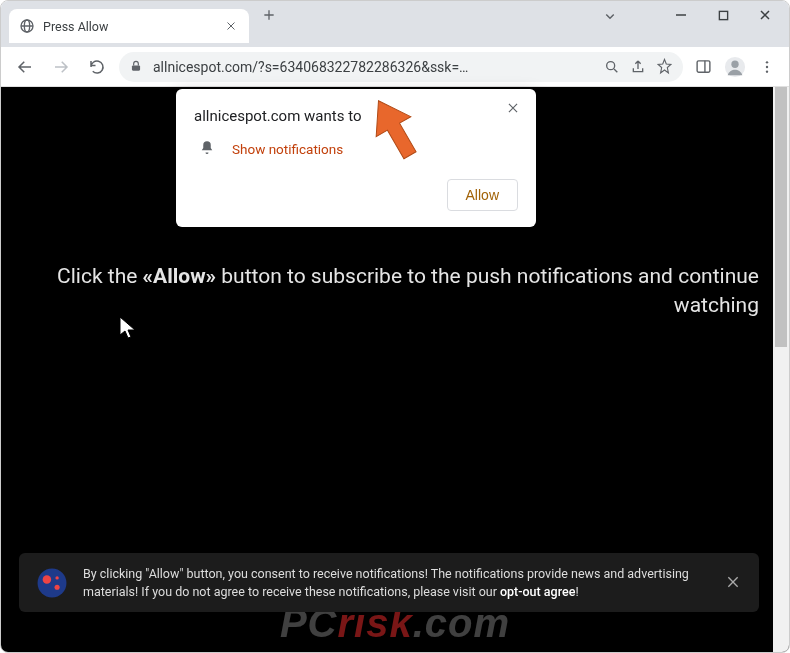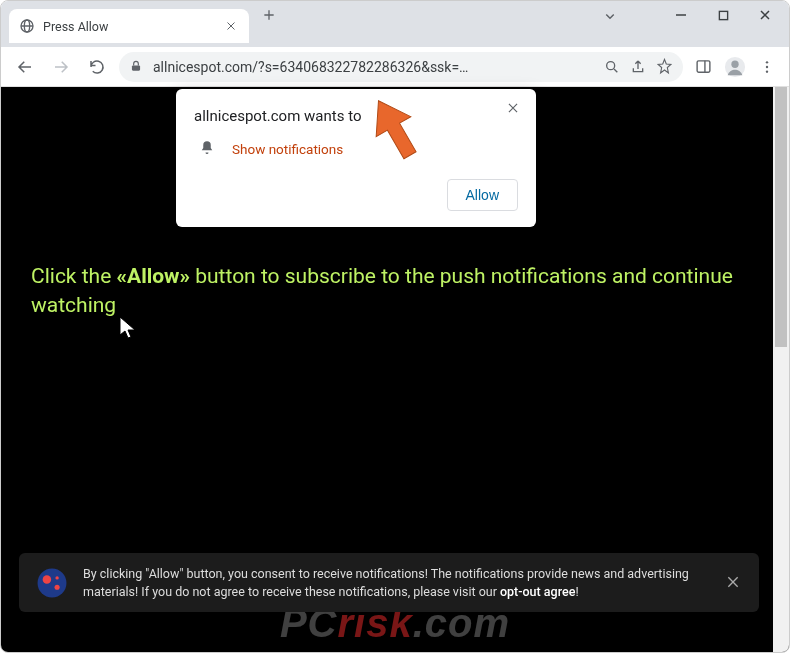--- a/index.html
+++ b/index.html
@@ -42,34 +42,34 @@
     .url-text { white-space: nowrap; overflow: hidden; text-overflow: ellipsis; flex: 1; }
     .ob-icon { width: 18px; height: 18px; color: #5f6368; flex-shrink:0; display:flex;align-items:center;justify-content:center;}
     .rt-icon { width: 24px; height: 24px; color: #5f6368; display:flex;align-items:center;justify-content:center;}
     
     .content {
       position: absolute; left: 0; top: 86px; right: 0; bottom: 0;
       background: #000;
     }
     .scrollbar { position:absolute; right:0; top:0; bottom:0; width:16px; background:#f1f1f1;}
     .scroll-thumb { position:absolute; right:2px; top:0; width:12px; height:260px; background:#c1c1c1; border-radius:0;}
-    .main-text { color:#bef264; text-align:left; font-size:21px;
+    .main-text { color:#e5e5e5; text-align:right; font-size:21px;
       position:absolute; left:30px; right:30px; top:175px; line-height:1.4;}
     .main-text b { font-weight:700; }
     
     .perm {
       position: absolute; left: 175px; top: 88px; width: 360px;
       background: #fff; border-radius: 6px; box-shadow: 0 4px 16px rgba(0,0,0,0.25);
       padding: 18px 18px 16px 18px; z-index: 10;
     }
     .perm-head { font-size: 15px; color: #202124; margin-bottom: 14px; }
     .perm-row { display:flex; align-items:flex-end; gap: 16px; color:#c2410c; font-size: 13.5px; margin-bottom: 22px; padding-left: 4px;}
     .perm-close { position:absolute; right: 12px; top: 12px; color:#5f6368; width:18px;height:18px;}
     .perm-btns { display:flex; justify-content:flex-end; gap: 10px; }
-    .perm-btn { border:1px solid #dadce0; background:#fff; color:#0369a1;
+    .perm-btn { border:1px solid #dadce0; background:#fff; color:#a16207;
       font-size:14px; padding: 7px 18px; border-radius:4px; font-weight:500;}
     
     .arrow-overlay { position:absolute; left: 360px; top: 90px; z-index: 20; pointer-events:none;}
     
     .cursor { position:absolute; left: 118px; top: 315px; z-index:15; pointer-events:none;}
     
     .banner { position:absolute; left: 18px; right: 30px; bottom: 40px;
       background: #1c1c1c; border-radius: 6px; padding: 12px 16px;
       display:flex; align-items:center; gap: 14px; color:#ddd; font-size: 12.5px;
       z-index: 5;}

